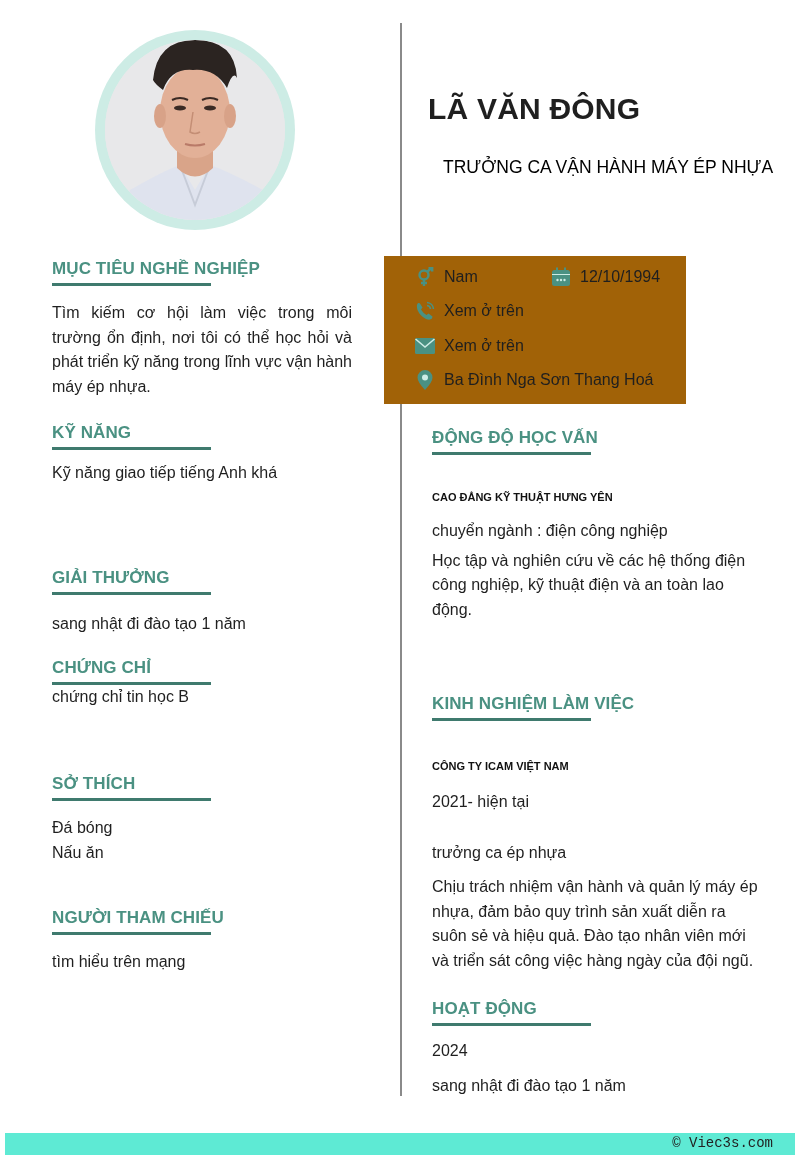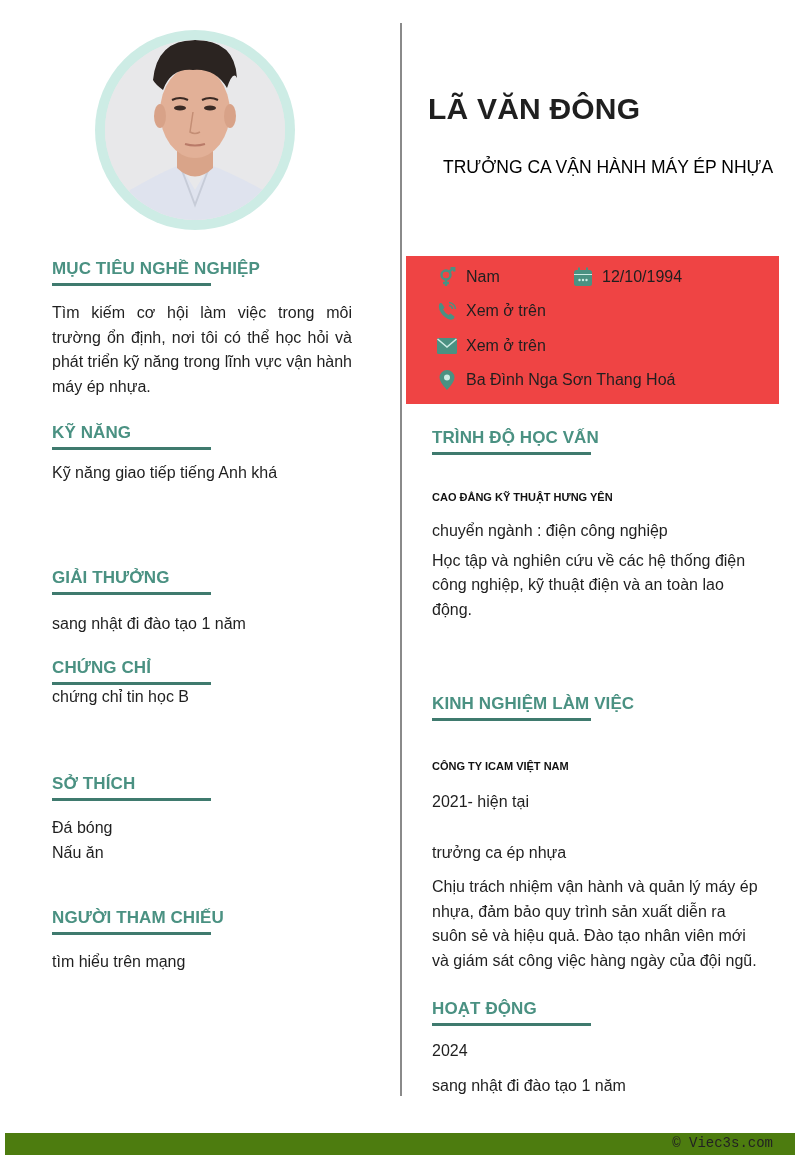--- a/index.html
+++ b/index.html
@@ -18,30 +18,30 @@
   .sec-title { font-size: 17px; font-weight: bold; color: #4a9182; letter-spacing: 0.1px; margin: 0; line-height: 22px; }
   .sec-bar { width: 159px; height: 3px; background: #3f7a6e; margin-top: 3px; }
   .p { font-size: 16px; line-height: 24.5px; margin: 0; }
   .justify { text-align: justify; }
 
   
   .name { position: absolute; left: 428px; top: 92px; font-size: 30px; font-weight: bold; color: #1f1f1f; margin: 0; letter-spacing: 0.2px; }
   .role { position: absolute; left: 428px; top: 142px; font-size: 17.5px; color: #000000; margin: 15px; }
 
   
-  .info { position: absolute; left: 406px; top: 256px; width: 373px; height: 148px; background: #ef4444; }
+  .info { position: absolute; left: 384px; top: 256px; width: 302px; height: 148px; background: #a16207; }
   .info-row { position: absolute; display: flex; align-items: center; font-size: 16px; color: #1f1f1f; }
   .info-row .ic { width: 22px; height: 22px; display: inline-flex; align-items: center; justify-content: center; margin-right: 8px; }
   .info-row svg { display: block; }
 
   
   .right { position: absolute; left: 432px; width: 330px; }
   .org { font-size: 11px; font-weight: bold; margin: 0; line-height: 22px; color: #111; }
 
-  .footer { position: absolute; left: 5px; top: 1133px; width: 790px; height: 22px; background: #4d7c0f; }
+  .footer { position: absolute; left: 5px; top: 1133px; width: 790px; height: 22px; background: #5eead4; }
   .footer span { position: absolute; right: 22px; top: 2px; font-family: "Liberation Mono", "DejaVu Sans Mono", monospace; font-size: 14px; color: #222; }
 </style>
 </head>
 <body>
 
 <div class="divider"></div>
 
 <div class="avatar-ring">
   <div class="avatar">
     <svg width="180" height="180" viewBox="0 0 180 180">
@@ -160,34 +160,34 @@
   <p class="p" style="margin-top:0px;">Nấu ăn</p>
 </section>
 
 <section class="left" style="top:887px;margin-top:20px;">
   <h2 class="sec-title">NGƯỜI THAM CHIẾU</h2>
   <div class="sec-bar"></div>
   <p class="p" style="margin-top:15px;">tìm hiểu trên mạng</p>
 </section>
 
 <section class="right" style="top:427px;">
-  <h2 class="sec-title">TRÌNH ĐỘ HỌC VẤN</h2>
+  <h2 class="sec-title">ĐỘNG ĐỘ HỌC VẤN</h2>
   <div class="sec-bar"></div>
   <p class="org" style="margin-top:31px;">CAO ĐẲNG KỸ THUẬT HƯNG YÊN</p>
   <p class="p" style="margin-top:11px;">chuyển ngành : điện công nghiệp</p>
   <p class="p" style="margin-top:5px; width:325px;">Học tập và nghiên cứu về các hệ thống điện công nghiệp, kỹ thuật điện và an toàn lao động.</p>
 </section>
 
 <section class="right" style="top:693px;">
   <h2 class="sec-title">KINH NGHIỆM LÀM VIỆC</h2>
   <div class="sec-bar"></div>
   <p class="org" style="margin-top:34px;">CÔNG TY ICAM VIỆT NAM</p>
   <p class="p" style="margin-top:13px;">2021- hiện tại</p>
   <p class="p" style="margin-top:26px;">trưởng ca ép nhựa</p>
-  <p class="p" style="margin-top:10px; width:330px;">Chịu trách nhiệm vận hành và quản lý máy ép nhựa, đảm bảo quy trình sản xuất diễn ra suôn sẻ và hiệu quả. Đào tạo nhân viên mới và giám sát công việc hàng ngày của đội ngũ.</p>
+  <p class="p" style="margin-top:10px; width:330px;">Chịu trách nhiệm vận hành và quản lý máy ép nhựa, đảm bảo quy trình sản xuất diễn ra suôn sẻ và hiệu quả. Đào tạo nhân viên mới và triển sát công việc hàng ngày của đội ngũ.</p>
 </section>
 
 <section class="right" style="top:998px;">
   <h2 class="sec-title">HOẠT ĐỘNG</h2>
   <div class="sec-bar"></div>
   <p class="p" style="margin-top:13px;">2024</p>
   <p class="p" style="margin-top:10px;">sang nhật đi đào tạo 1 năm</p>
 </section>
 
 <div class="footer">

